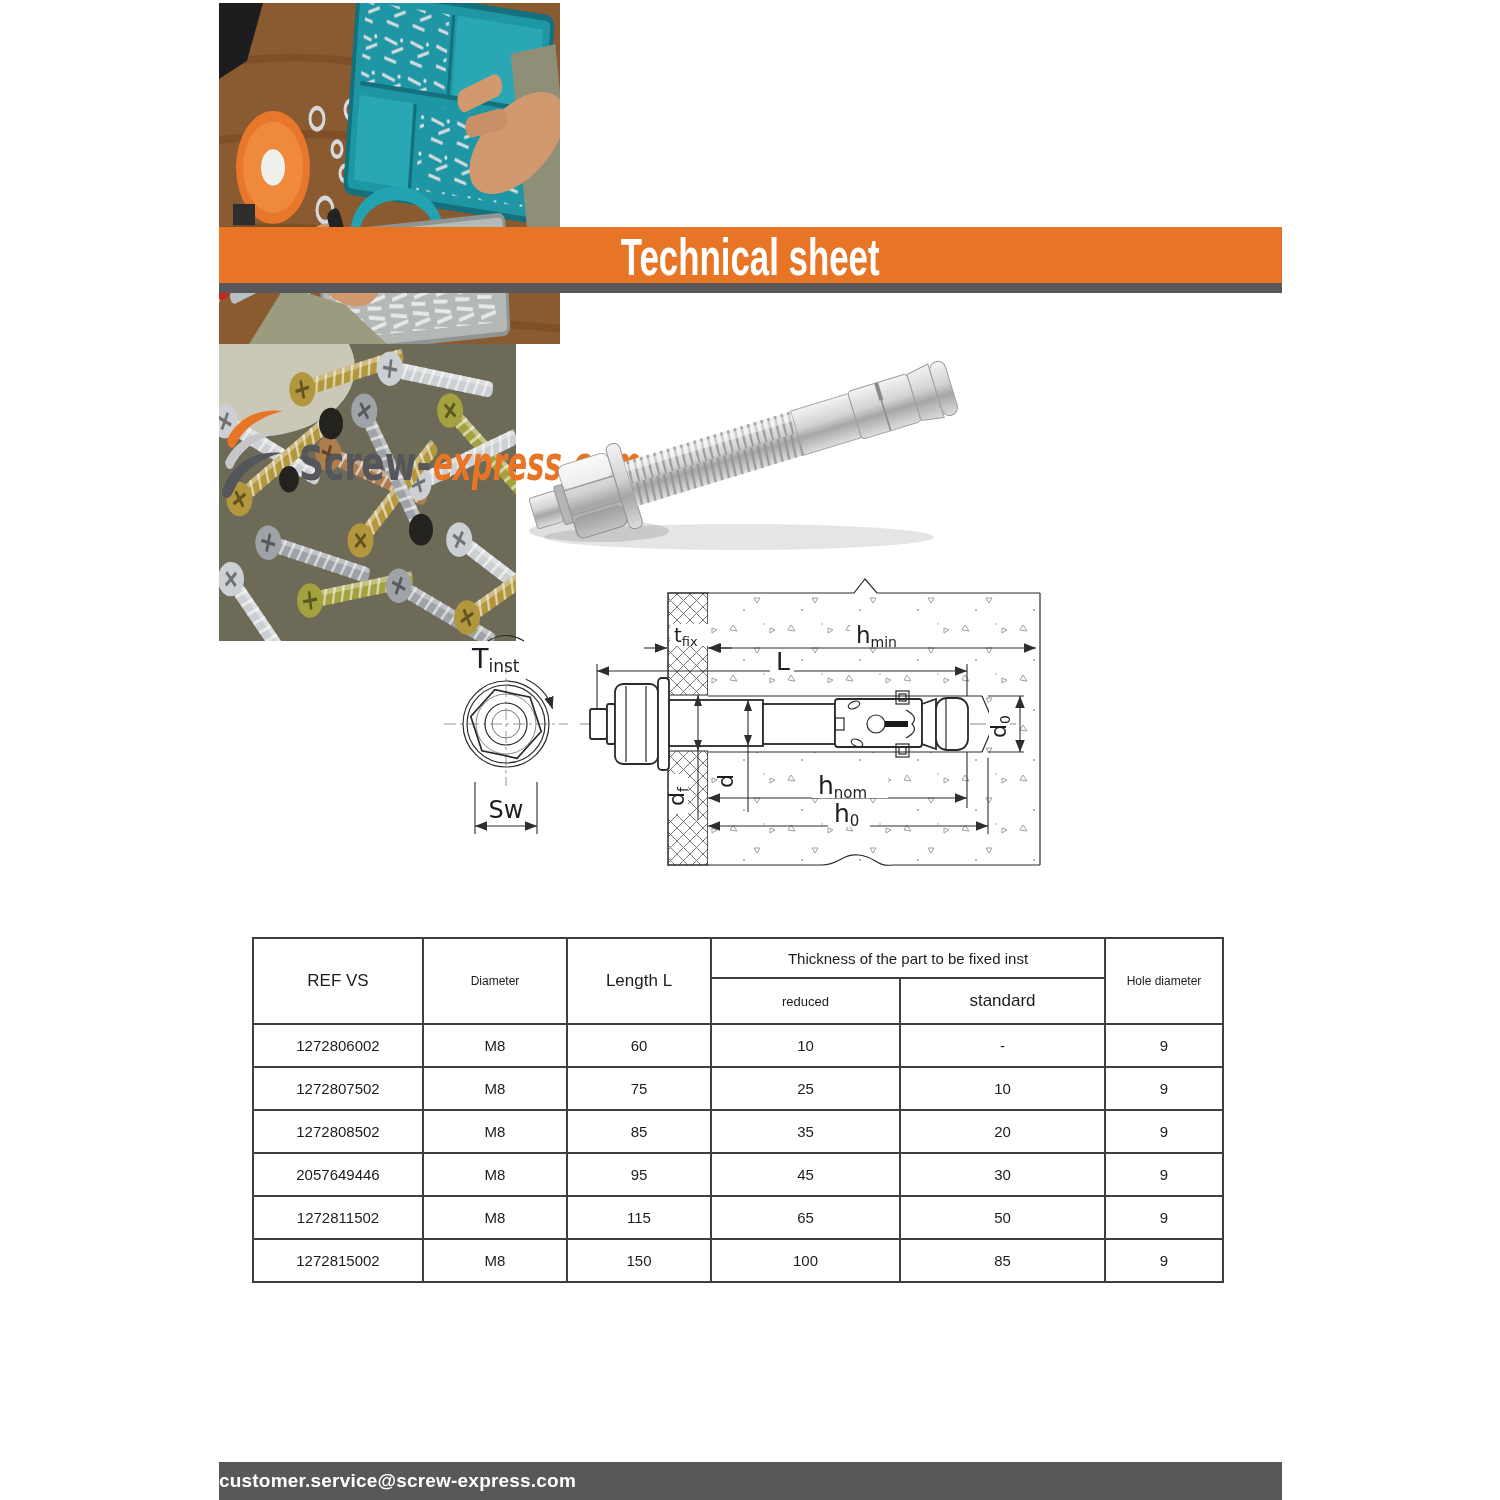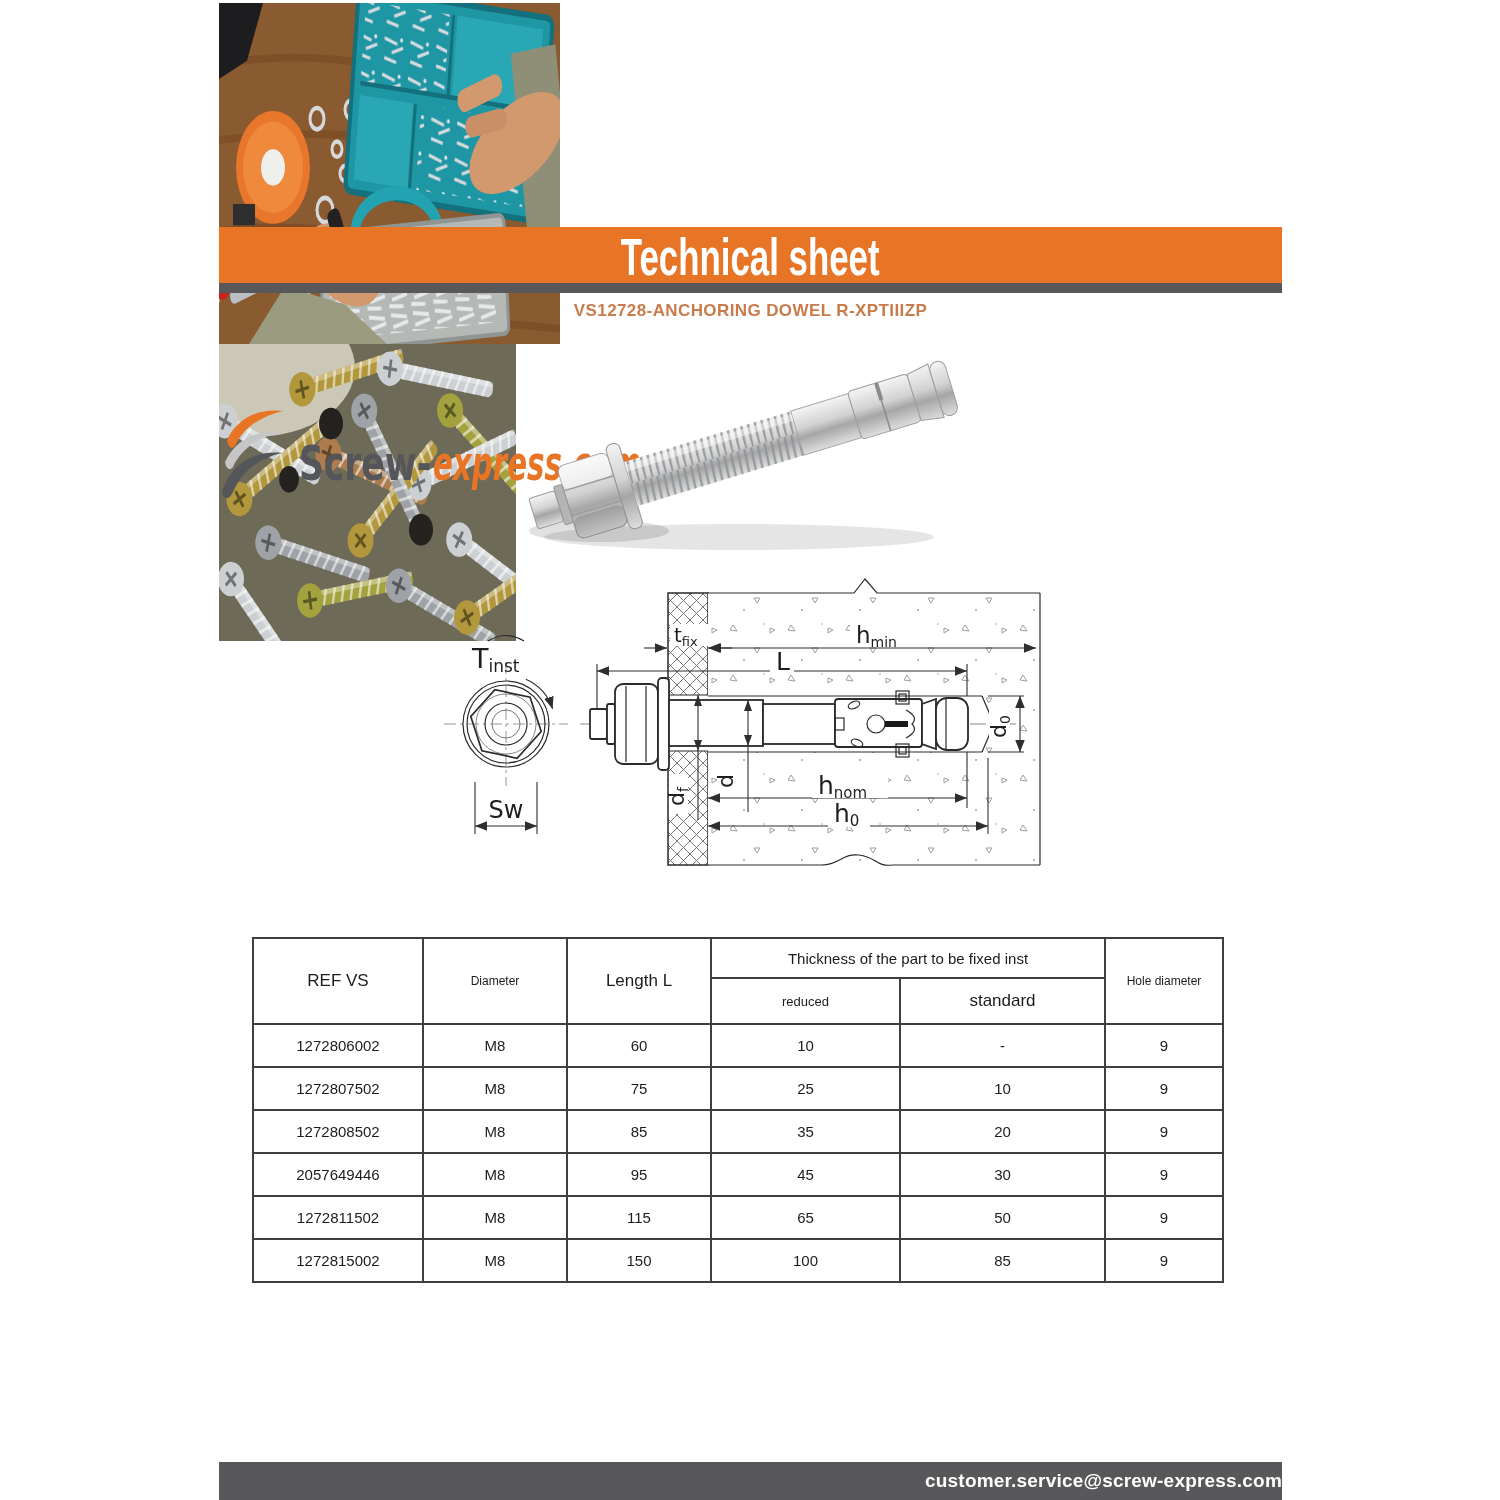--- a/index.html
+++ b/index.html
@@ -21,21 +21,21 @@
   .spec-table thead tr:first-child{height:40px;}
   .spec-table thead tr:last-child{height:46px;}
   .spec-table tbody tr{height:43px;}
   .spec-table tbody td{font-size:15px;margin-top:32px;}
   .h-lg{font-size:17px;}
   .h-md{font-size:15px;}
   .h-sm{font-size:12px;}
   .h-sm2{font-size:13px;margin-top:32px;}
   .h-md2{font-size:17px;}
   .h-top{vertical-align:top;padding-top:13px;}
-  .footer-bar{position:absolute;left:0;top:1462px;width:1063px;height:38px;background:var(--gray,#58585A);display:flex;align-items:center;justify-content:flex-end;box-sizing:border-box;}
+  .footer-bar{position:absolute;left:0;top:1462px;width:1063px;height:38px;background:var(--gray,#58585A);display:flex;align-items:center;box-sizing:border-box;}
   .footer-bar span{color:#fff;font-size:19px;font-weight:bold;letter-spacing:.2px;}
   
   .dln{stroke:#2e2e2e;stroke-width:1.1;fill:none;}
   .oln{stroke:#2a2a2a;stroke-width:1.8;fill:#fff;}
   .thn{stroke:#2a2a2a;stroke-width:1.2;fill:none;}
   .lbl{font-family:"DejaVu Sans",sans-serif;fill:#1e1e1e;}
 </style>
 </head>
 <body>
 
@@ -153,21 +153,20 @@
           <circle cx="70" cy="102" r="10"></circle>
       </g>
     </svg>
   </div>
 
   <div class="banner">
     <span class="banner-text">Technical sheet</span>
   </div>
   <div class="gray-strip"></div>
 
-  <div class="subtitle">VS12728-ANCHORING DOWEL R-XPTIIIZP</div>
 
   <svg class="product-photo" width="500" height="235" viewBox="0 0 500 235">
     <defs>
       <linearGradient id="metal" x1="0" y1="0" x2="0" y2="1">
         <stop offset="0" stop-color="#f4f4f4"></stop>
           <stop offset=".42" stop-color="#d2d2d2"></stop>
         <stop offset=".62" stop-color="#a6a6a6"></stop>
           <stop offset="1" stop-color="#dedede"></stop>
       </linearGradient>
       <pattern id="thr" width="7" height="60" patternUnits="userSpaceOnUse">

